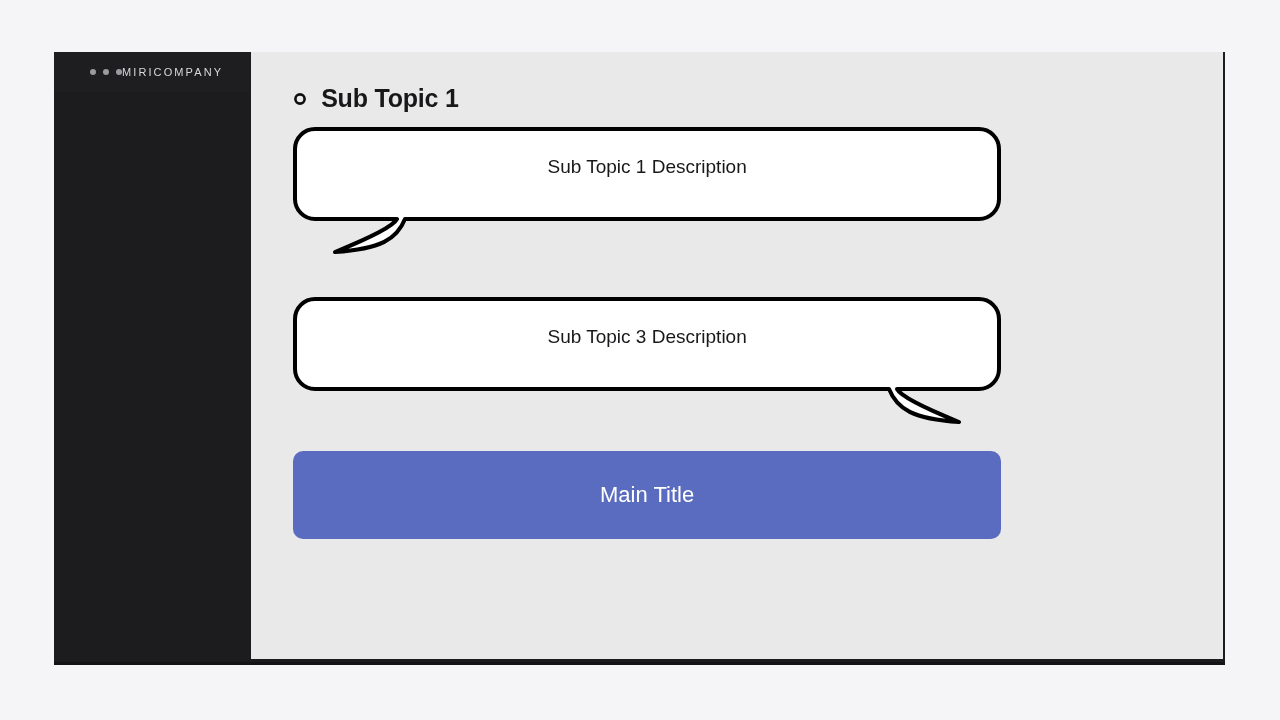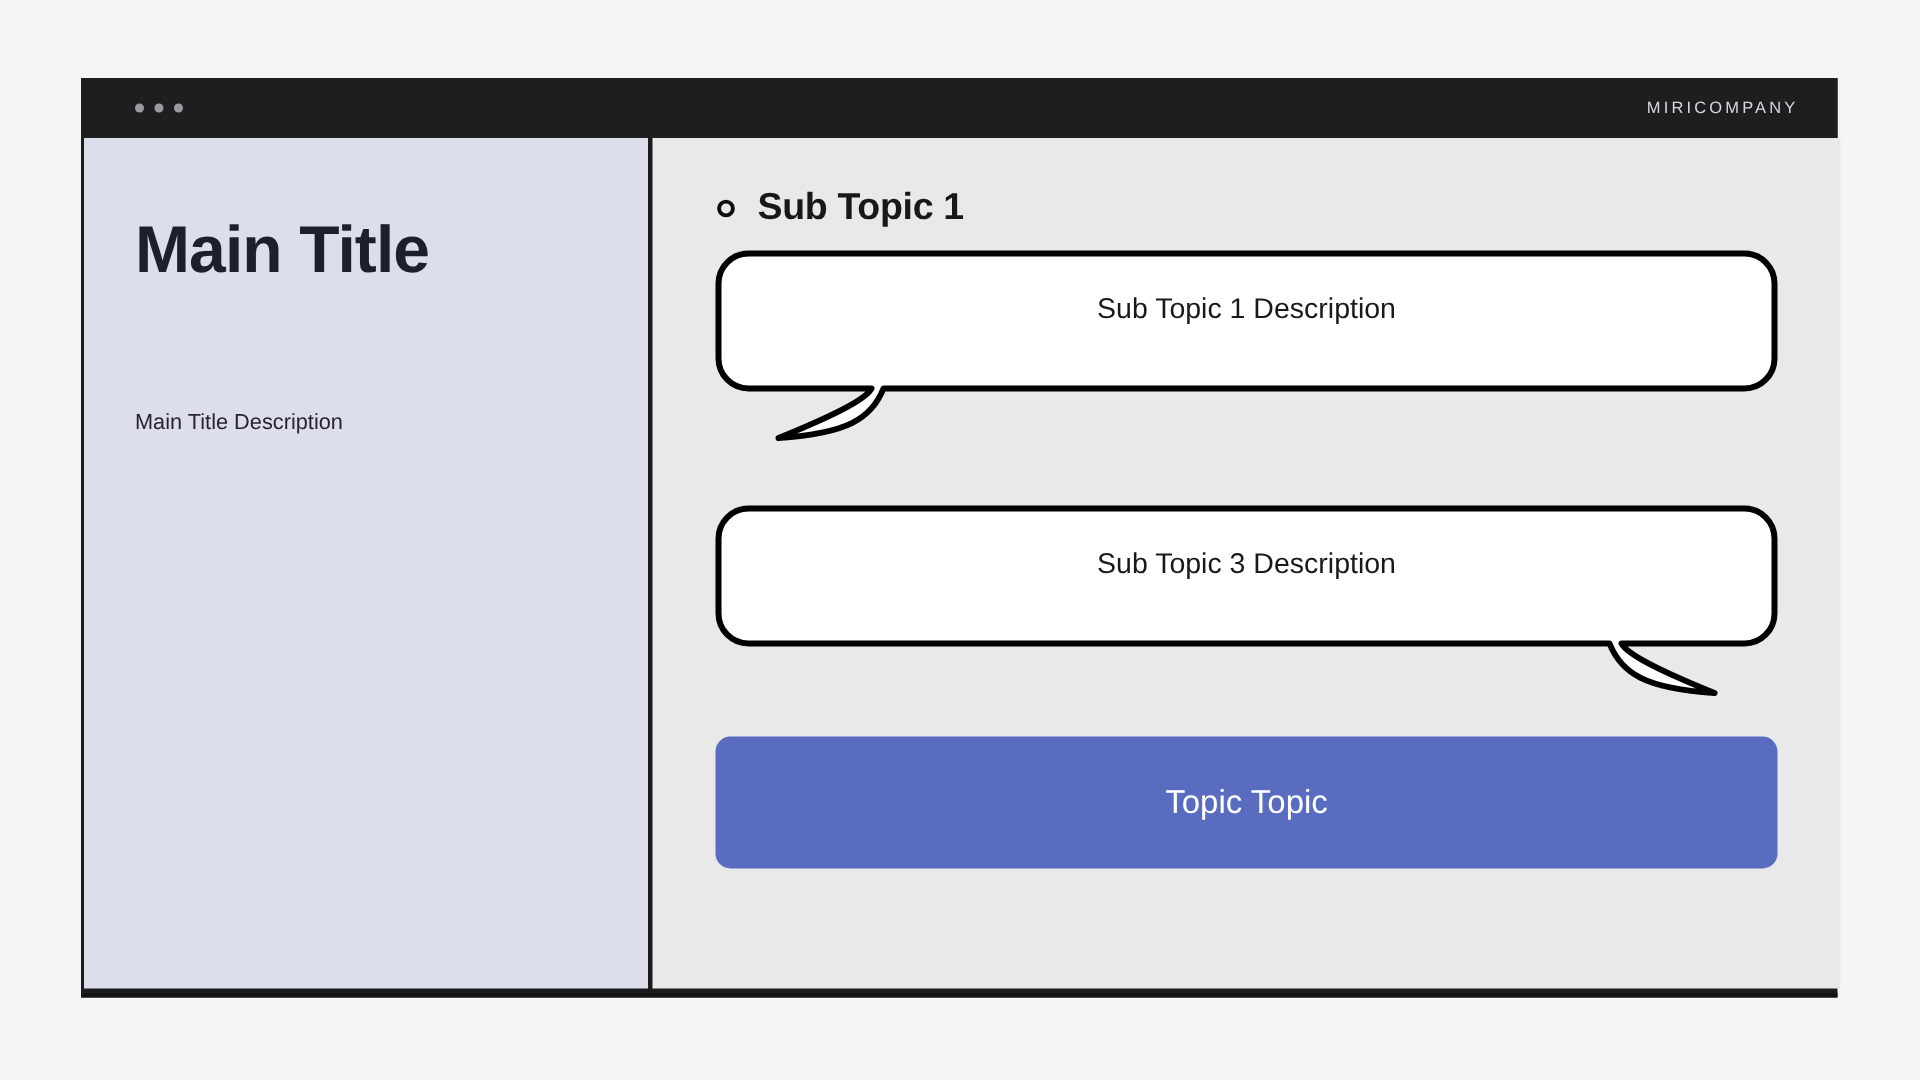--- a/index.html
+++ b/index.html
@@ -18,21 +18,21 @@
   
   .slide {
     position: absolute;
     left: 54px;
     top: 52px;
     width: 1171px;
     height: 613px;
     background: #1c1c1e;
     border-bottom: 3px solid #141416;
     display: flex;
-    flex-direction: column;
+    flex-direction: row;
   }
 
   
   .titlebar {
     height: 40px;
     flex: 0 0 40px;
     background: #1e1e20;
     display: flex;
     align-items: center;
     justify-content: space-between;
@@ -175,24 +175,20 @@
     <div class="dots">
       <span></span>
       <span></span>
       <span></span>
     </div>
     <div class="brand">MIRICOMPANY</div>
   </div>
 
   <div class="panels">
 
-    <div class="left-panel">
-      <div class="main-title">Main Title</div>
-      <div class="main-desc">Main Title Description</div>
-    </div>
 
     <div class="right-panel">
 
       <div class="sub-head">
         <svg class="ring-icon" width="14" height="14" viewBox="0 0 14 14">
           <circle cx="7" cy="7" r="4.6" fill="none" stroke="#0e0e10" stroke-width="2.6"></circle>
         </svg>
         <span class="sub-head-label">Sub Topic 1</span>
       </div>
 
@@ -214,17 +210,17 @@
           <path d="M22,2 H686 a20,20 0 0 1 20,20 V72 a20,20 0 0 1 -20,20 H604
                    C608,100 634,112 666,125
                    C620,122 604,112 596,92
                    H22 a20,20 0 0 1 -20,-20 V22 a20,20 0 0 1 20,-20 Z" fill="#ffffff" stroke="#000000" stroke-width="4" stroke-linejoin="round"></path>
         </svg>
         <div class="bubble-text">Sub Topic 3 Description</div>
       </div>
 
       <div class="gap-2"></div>
 
-      <button class="main-topic-btn">Topic Topic</button>
+      <button class="main-topic-btn">Main Title</button>
 
     </div>
   </div>
 </div>
 
 </body></html>

